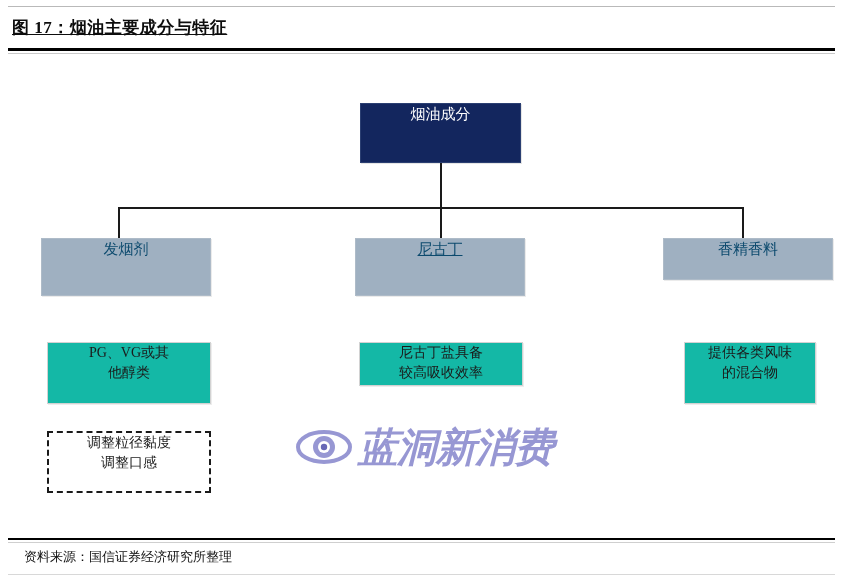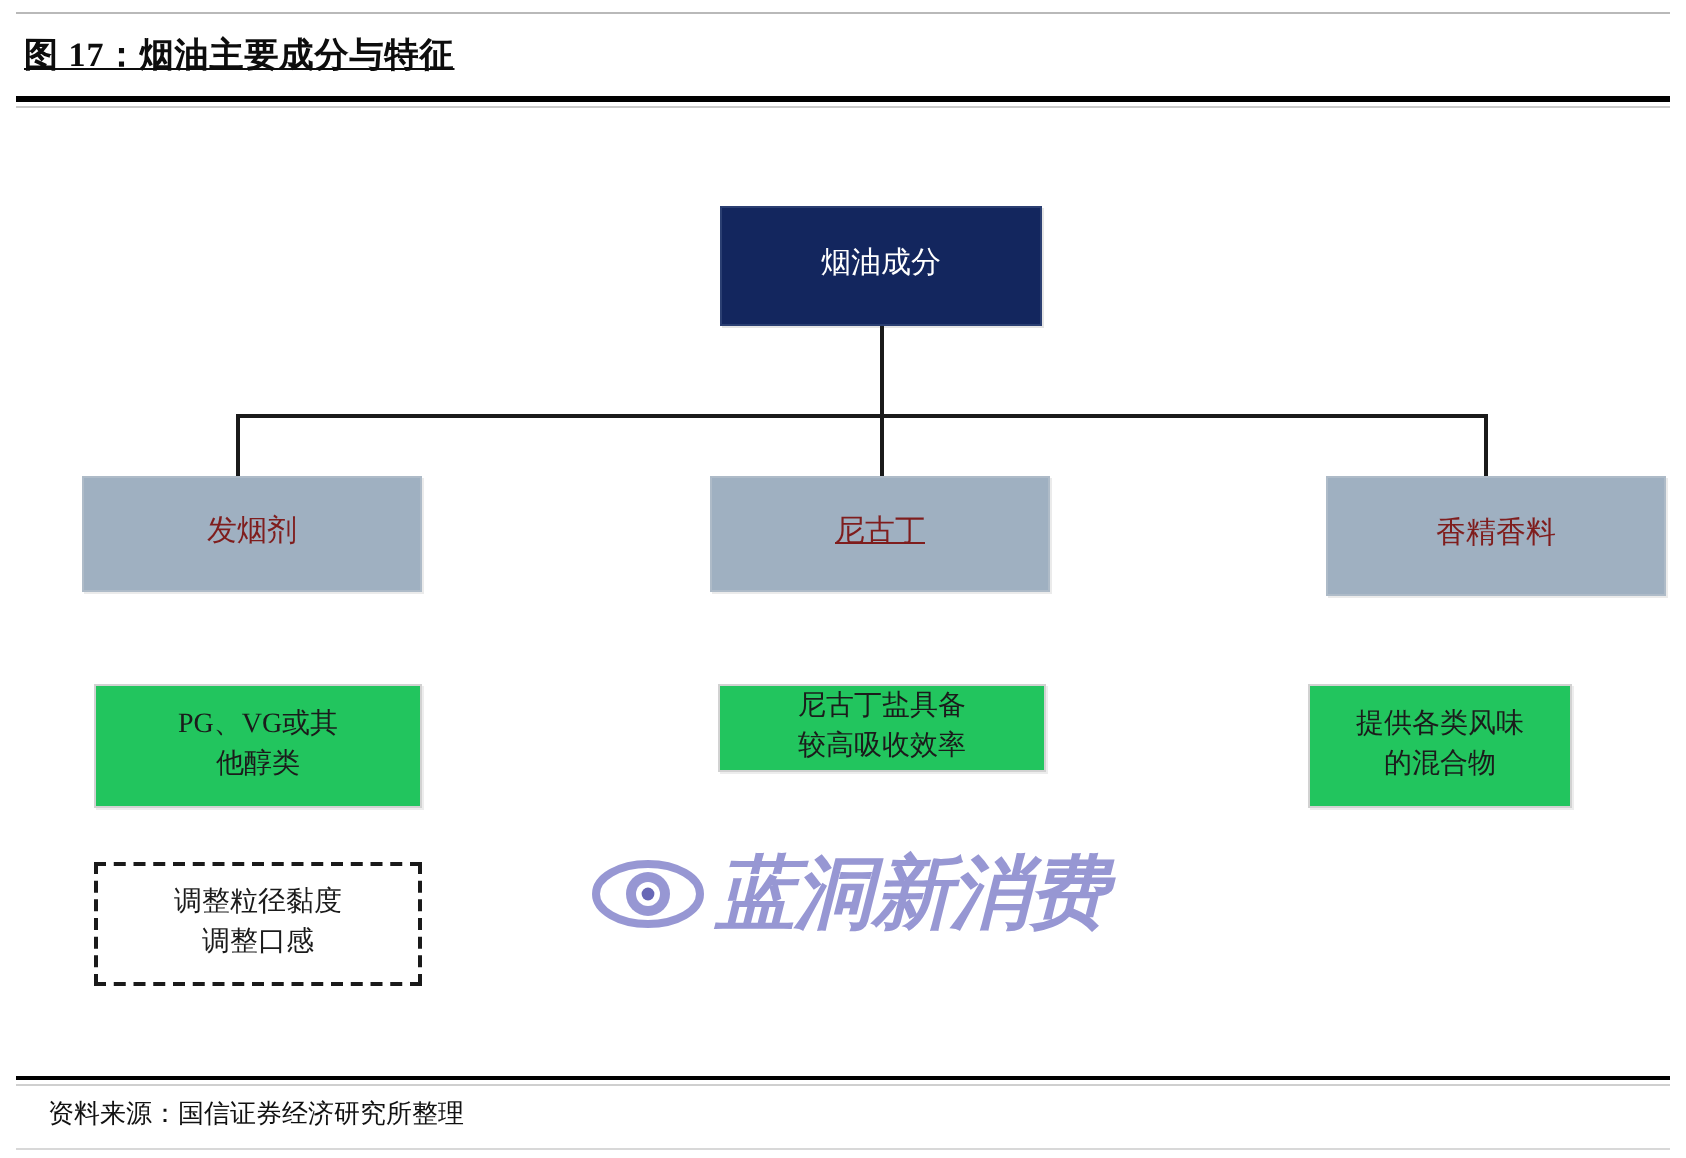--- a/index.html
+++ b/index.html
@@ -90,41 +90,40 @@
     bottom: 4px;
     height: 1px;
     background: #d8d8d8;
   }
 
   
   .node {
     position: absolute;
     box-sizing: border-box;
     display: flex;
-    align-items: center;
     justify-content: center;
     text-align: center;
     line-height: 1.45;
   }
   .node-root {
     background: #13265e;
     color: #ffffff;
     font-size: 15px;
     border: 1px solid #2b3f72;
     box-shadow: 1px 1px 0 rgba(0,0,0,0.10);
   }
   .node-cat {
     background: #9fb0c1;
-    color: #7f1d1d;
+    color: #0c4a6e;
     font-size: 15px;
     border: 1px solid #aebbc8;
     box-shadow: 1px 1px 0 rgba(0,0,0,0.08);
   }
   .node-desc {
-    background: #22c55e;
+    background: #14b8a6;
     color: #1b1b1b;
     font-size: 14px;
     border: 1px solid #d2d2d2;
     box-shadow: 1px 1px 0 rgba(0,0,0,0.07);
   }
   .node-dashed {
     background: #ffffff;
     color: #1b1b1b;
     font-size: 14px;
     border: 2px dashed #1a1a1a;
@@ -198,35 +197,35 @@
   <div class="conn conn-v" style="left:742px; top:207px; width:2px; height:33px;"></div>
 
   <div class="node node-cat" style="left:41px; top:238px; width:170px; height:58px;">
     <span class="node-text">发烟剂</span>
   </div>
 
   <div class="node node-cat" style="left:355px; top:238px; width:170px; height:58px;text-decoration:underline;">
     <span class="node-text">尼古丁</span>
   </div>
 
-  <div class="node node-cat" style="left:663px; top:238px; width:170px; height:60px;">
+  <div class="node node-cat" style="left:663px; top:238px; width:170px; height:42px;">
     <span class="node-text">香精香料</span>
   </div>
 
   <div class="node node-desc" style="left:47px; top:342px; width:164px; height:62px;">
     <span class="node-text">PG、VG或其
 他醇类</span>
   </div>
 
   <div class="node node-desc" style="left:359px; top:342px; width:164px; height:44px;">
     <span class="node-text">尼古丁盐具备
 较高吸收效率</span>
   </div>
 
-  <div class="node node-desc" style="left:654px; top:342px; width:132px; height:62px;">
+  <div class="node node-desc" style="left:684px; top:342px; width:132px; height:62px;">
     <span class="node-text">提供各类风味
 的混合物</span>
   </div>
 
   <div class="node node-dashed" style="left:47px; top:431px; width:164px; height:62px;">
     <span class="node-text">调整粒径黏度
 调整口感</span>
   </div>
 
   <div class="watermark">

